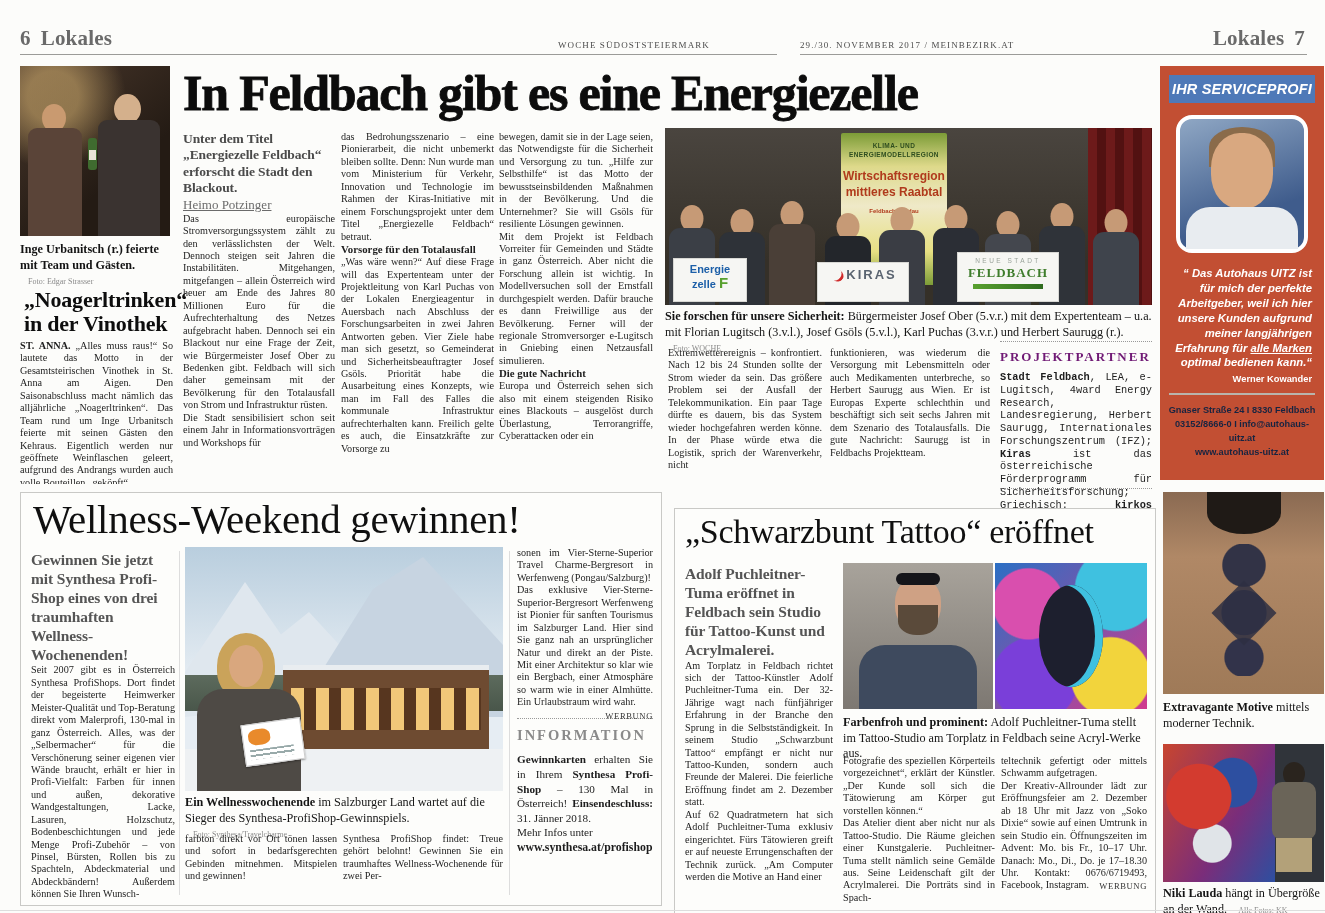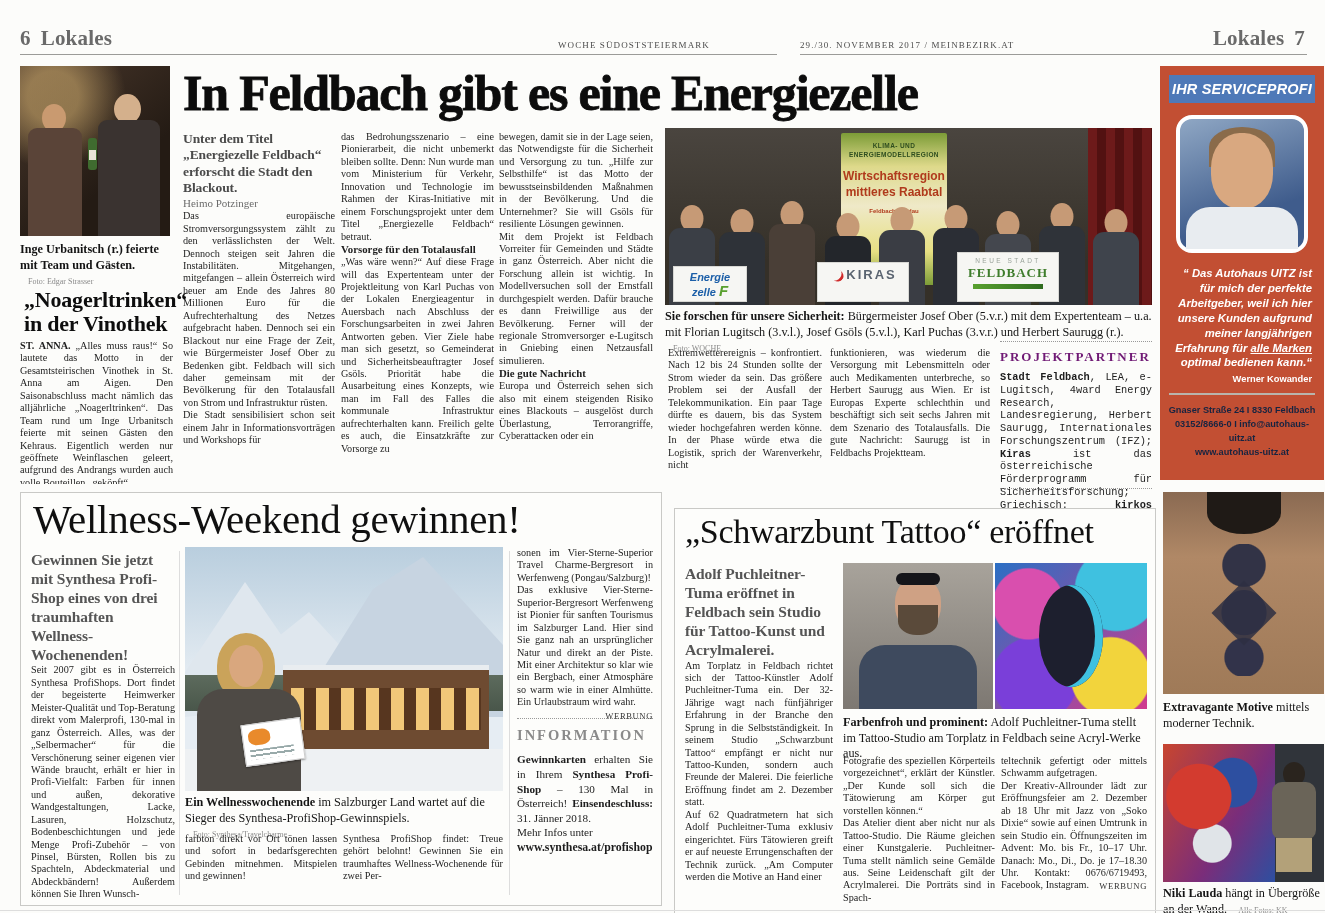--- a/index.html
+++ b/index.html
@@ -16,21 +16,21 @@
 
   
   .body-txt{font-size:10.2px;line-height:1.22;text-align:justify;hyphens:auto;color:#1d1d1d;}
   .body-txt p{margin:0;}
   .subhead{font-size:10.8px;font-weight:700;margin-top:9px;text-align:left;}
   .lede{font-weight:700;}
   .col{position:absolute;overflow:hidden;}
   .lead-par{font-size:13.5px;line-height:1.22;font-weight:700;color:#4a4a4a;text-align:left;
             letter-spacing:-0.1px;margin:0 0 5px 0;hyphens:auto;}
   .lead-par.big{font-size:15.5px;color:#555;}
-  .byline{font-size:11px;color:#6b6b6b;margin:0 0 10px 0;}
+  .byline{font-size:13px;color:#6b6b6b;margin:0 0 10px 0;text-decoration:underline;}
   .caption{font-size:12.2px;line-height:1.28;color:#141414;}
   .caption b{font-weight:700;}
   .credit{font-size:8px;color:#8a8a8a;font-weight:400;margin-left:8px;white-space:nowrap;}
   .werbung{float:right;font-size:8.6px;letter-spacing:0.6px;color:#333;font-weight:400;margin-top:2px;}
 
   
   #ez-headline{left:183px;top:64px;width:970px;font-size:50px;font-weight:700;color:#0c0c0c;
                letter-spacing:-1.2px;white-space:nowrap;-webkit-text-stroke:0.8px #0c0c0c;}
   #vino-head{left:20px;top:284px;width:162px;font-size:22px;font-weight:700;line-height:1.08;
              letter-spacing:-0.2px;color:#0d0d0d;}
@@ -53,21 +53,21 @@
              font-family:"Liberation Sans",sans-serif;text-align:center;padding-top:8px;box-sizing:border-box;}
   .gp-b1{font-size:6.5px;font-weight:700;color:#2e4d1f;letter-spacing:0.4px;line-height:1.4;}
   .gp-b2{font-size:12px;font-weight:700;color:#b03a1c;margin-top:10px;line-height:1.3;}
   .gp-b3{font-size:6px;font-weight:700;color:#b03a1c;margin-top:8px;}
   .gp-person{position:absolute;bottom:0;width:46px;z-index:2;}
   .gp-head{position:absolute;top:0;left:50%;transform:translateX(-50%);width:23px;height:27px;
            border-radius:50%;background:#c69a76;}
   .gp-body{position:absolute;top:23px;left:0;right:0;bottom:0;border-radius:11px 11px 0 0;}
   .gp-sign{position:absolute;bottom:3px;z-index:5;background:#f6f6f3;border:1px solid #d8d8d4;
            font-family:"Liberation Sans",sans-serif;text-align:center;box-sizing:border-box;padding-top:4px;}
-  .gp-s1{left:8px;width:74px;height:36px;font-style:italic;font-weight:700;color:#1c5fa8;font-size:11px;line-height:1.1;}
+  .gp-s1{left:8px;width:74px;height:44px;font-weight:700;color:#1c5fa8;font-size:11px;line-height:1.1;}
   .gp-s1 .f{color:#58a02e;font-size:15px;}
   .gp-s2{left:152px;width:92px;height:40px;font-size:13px;font-weight:700;color:#5a6470;letter-spacing:2px;}
   .kiras-swoosh{display:inline-block;width:12px;height:12px;border-radius:50%;
                 border-right:3px solid #d02b2b;transform:rotate(35deg);vertical-align:-2px;margin-right:2px;}
   .gp-s3{left:292px;width:102px;height:50px;}
   .gp-s3 .a{font-size:6.5px;color:#9aa39b;letter-spacing:2.5px;}
   .gp-s3 .b{font-family:"Liberation Serif",serif;font-size:13px;font-weight:700;color:#3f7d2c;letter-spacing:1px;margin-top:1px;}
   .gp-s3 .bar{margin:3px auto 0;width:70px;height:5px;background:linear-gradient(90deg,#58a02e,#2e6b1f);}
 
   .ph-wellness{background:linear-gradient(180deg,#b9cede,#e6edf3 55%);}

